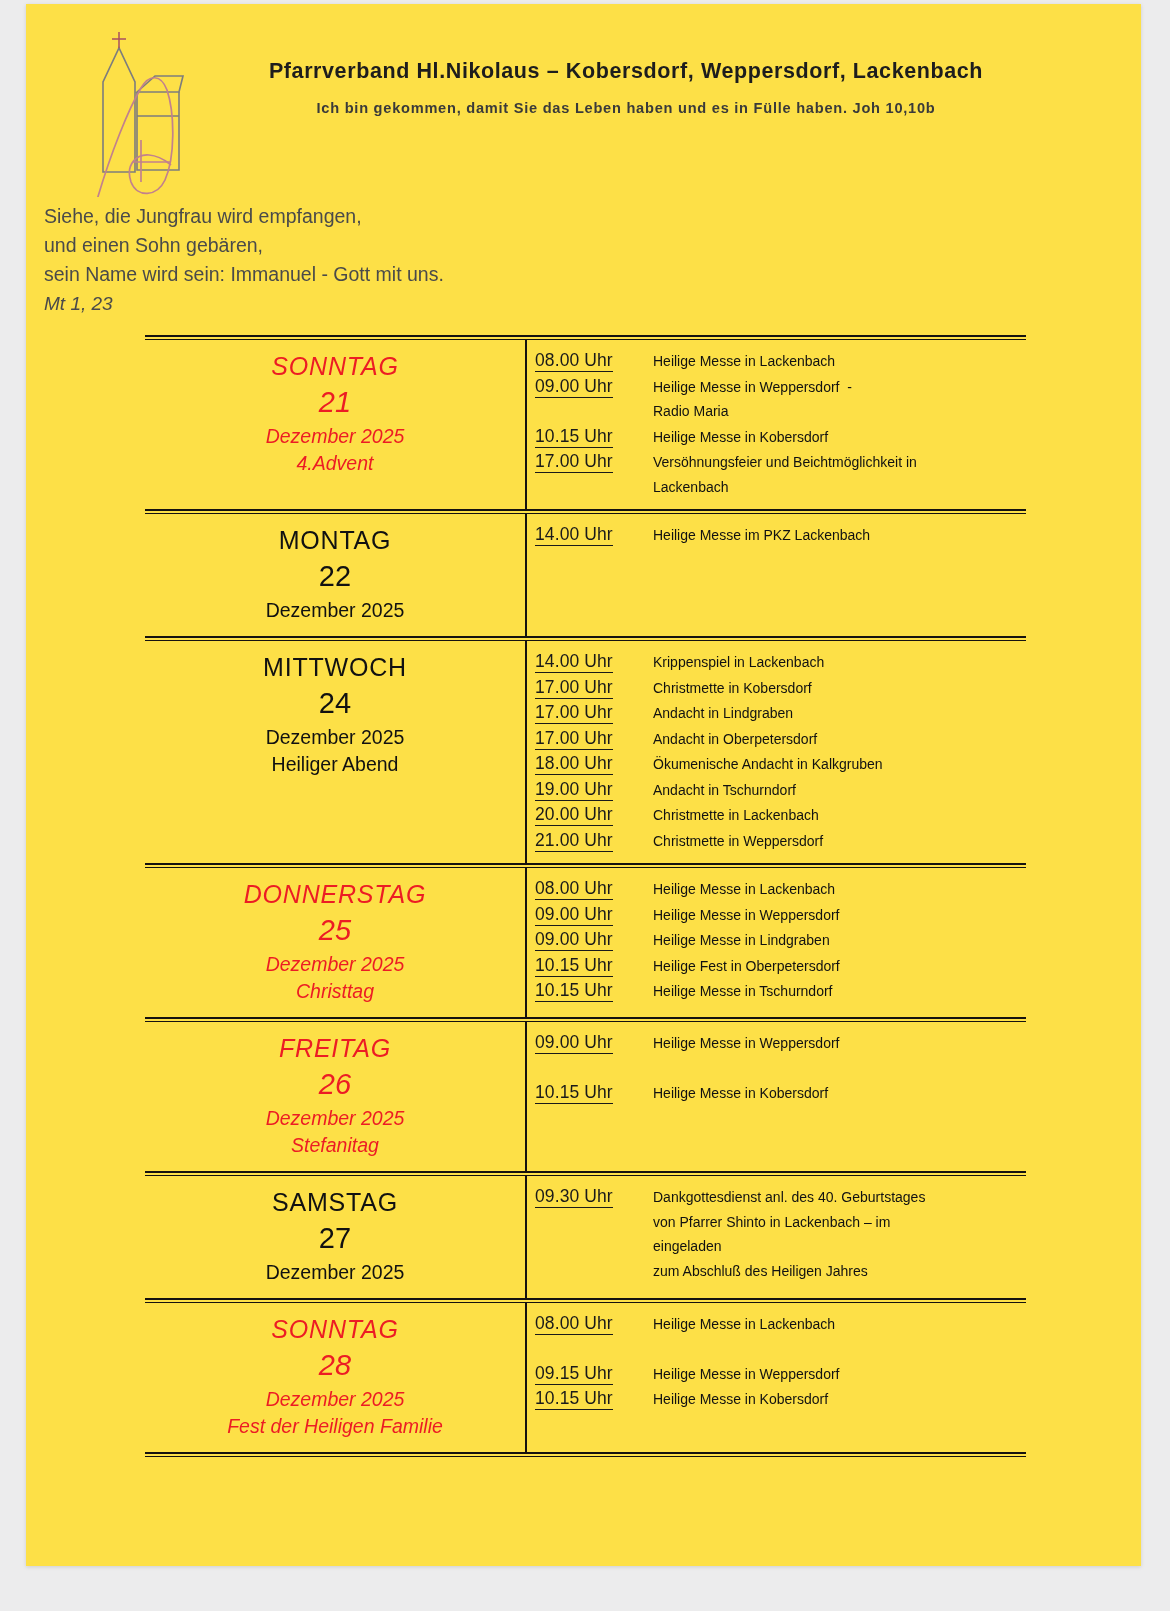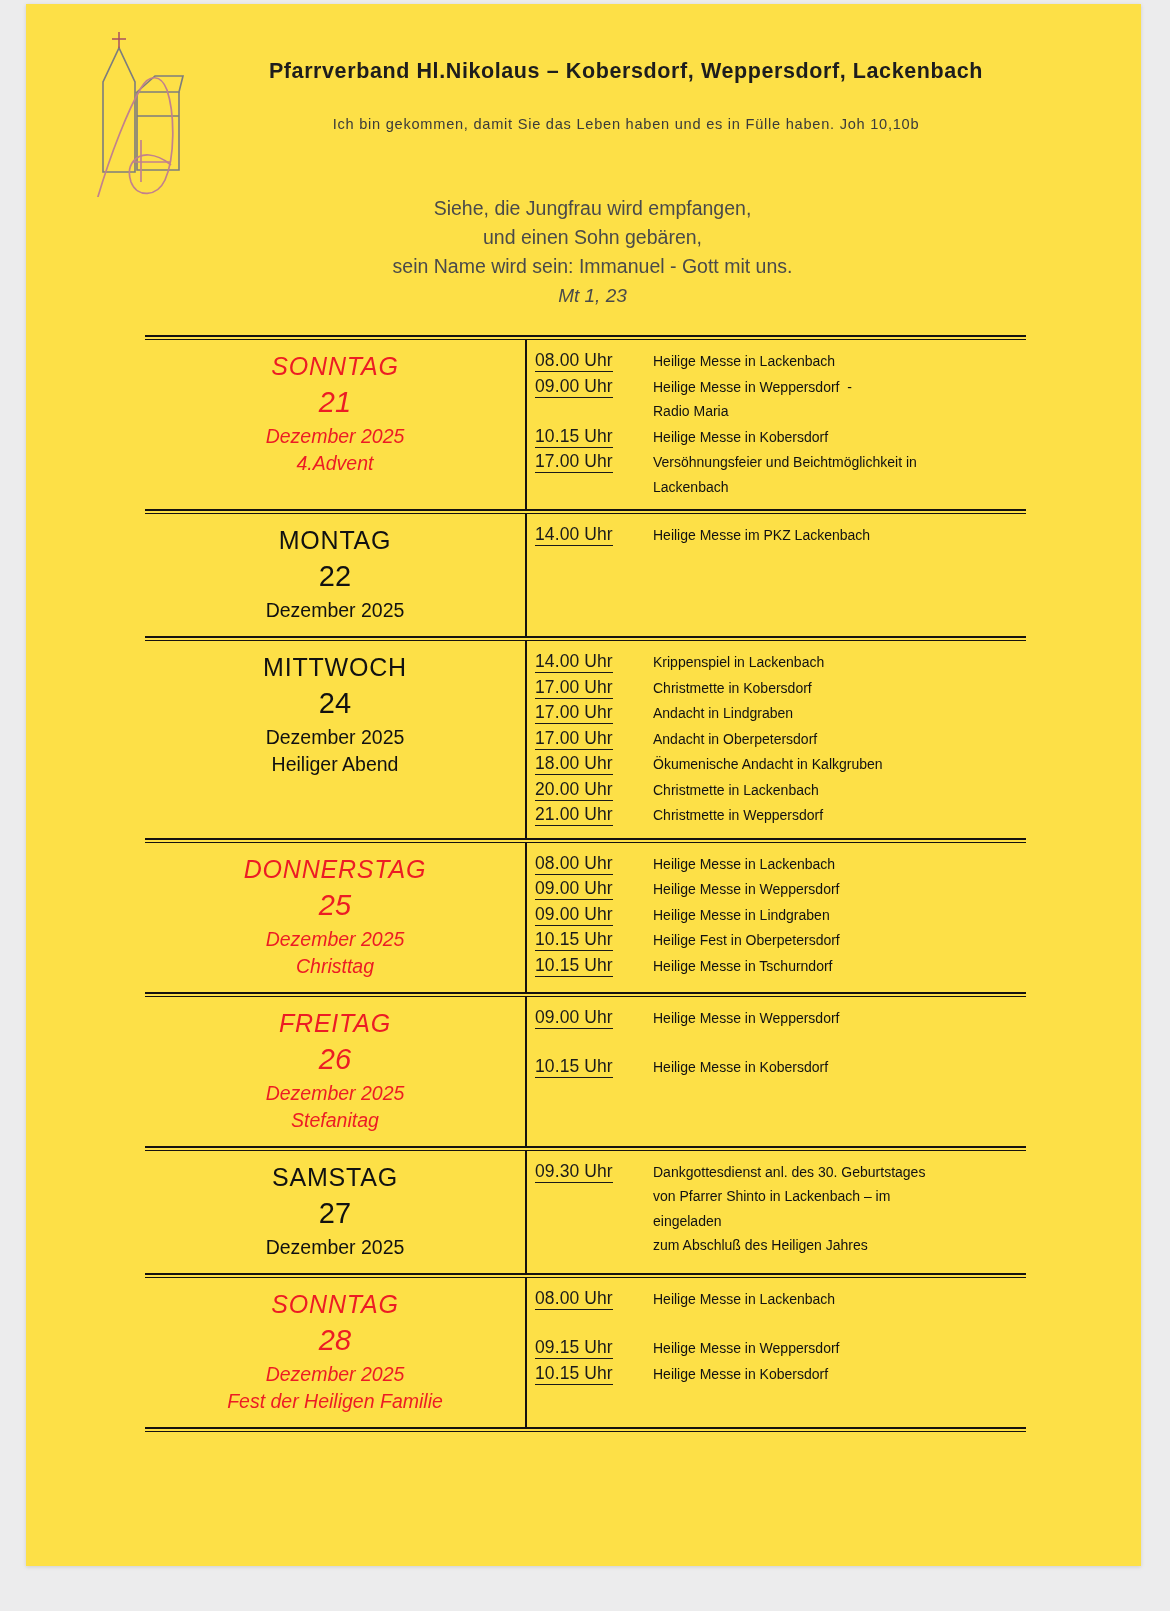--- a/index.html
+++ b/index.html
@@ -44,32 +44,31 @@
     text-align: center;
   }
   .org-title {
     font-size: 21.5px;
     font-weight: bold;
     color: #1d1d1d;
     letter-spacing: 0.6px;
     white-space: nowrap;
   }
   .org-motto {
-    margin-top: 32px;
+    margin-top: 16px;
     font-size: 14.6px;
-    font-weight: 400;
+    font-weight: 700;
     color: #3a3a3a;
     letter-spacing: 0.75px;
     white-space: nowrap;
   }
 
   
   .verse {
-    margin-top: 5px;
-    text-align: center;
+    margin-top: 13px;
     color: #4a4a4a;
     font-size: 19.5px;
     line-height: 29px;
     font-weight: 500;
     padding-left: 18px;
   }
   .verse .ref { font-size: 19px; font-style: italic; }
 
   
   .schedule {
@@ -280,20 +279,24 @@
             </div>
             <div class="event">
               <div class="ev-time"><span class="u">17.00 Uhr</span></div>
               <div class="ev-desc">Andacht in Oberpetersdorf</div>
             </div>
             <div class="event">
               <div class="ev-time"><span class="u">18.00 Uhr</span></div>
               <div class="ev-desc">Ökumenische Andacht in Kalkgruben</div>
             </div>
             <div class="event">
+              <div class="ev-time"><span class="u">19.00 Uhr</span></div>
+              <div class="ev-desc">Andacht in Tschurndorf</div>
+            </div>
+            <div class="event">
               <div class="ev-time"><span class="u">20.00 Uhr</span></div>
               <div class="ev-desc">Christmette in Lackenbach</div>
             </div>
             <div class="event">
               <div class="ev-time"><span class="u">21.00 Uhr</span></div>
               <div class="ev-desc">Christmette in Weppersdorf</div>
             </div>
           </div>
         </div>
         <div class="rule-mid"></div>
@@ -350,21 +353,21 @@
         <div class="rule-mid"></div>
         <div class="day-row">
           <div class="date-cell black">
             <div class="weekday">SAMSTAG</div>
             <div class="daynum">27</div>
             <div class="month">Dezember 2025</div>
           </div>
           <div class="events-cell">
             <div class="event">
               <div class="ev-time"><span class="u">09.30 Uhr</span></div>
-              <div class="ev-desc">Dankgottesdienst anl. des 30. Geburtstages</div>
+              <div class="ev-desc">Dankgottesdienst anl. des 40. Geburtstages</div>
             </div>
             <div class="event ev-cont">
               <div class="ev-time"><span></span></div>
               <div class="ev-desc">von Pfarrer Shinto in Lackenbach – im</div>
             </div>
             <div class="event ev-cont">
               <div class="ev-time"><span></span></div>
               <div class="ev-desc">eingeladen</div>
             </div>
             <div class="event ev-cont">

